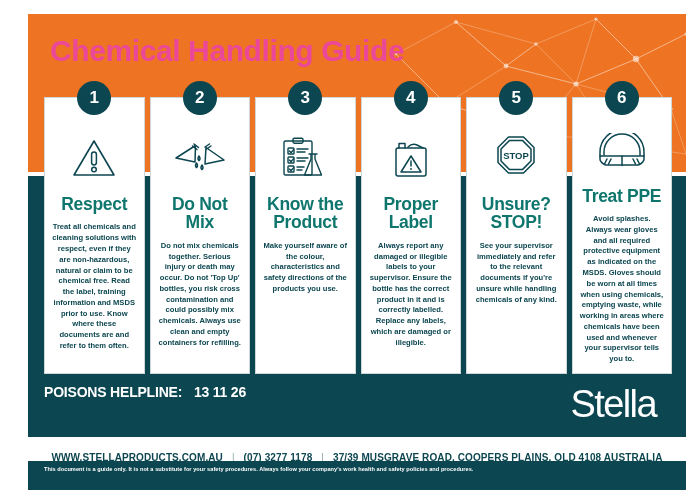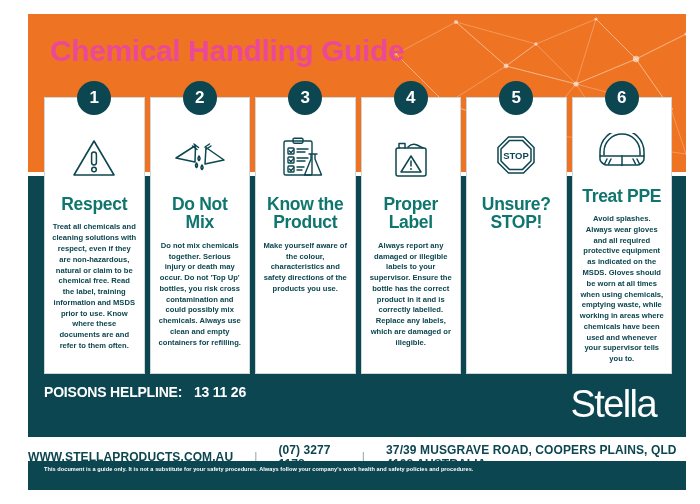--- a/index.html
+++ b/index.html
@@ -133,22 +133,22 @@
 
   
   .contact {
     position: absolute;
     left: 28px; top: 437px;
     width: 658px; height: 40px;
     background: #ffffff;
     display: flex;
     align-items: center;
     justify-content: center;
-    gap: 21px;
-    font-size: 12px;
+    gap: 9px;
+    font-size: 10px;
     font-weight: bold;
     color: #0C4650;
     letter-spacing: 0.1px;
   }
   .contact .sep { color: #8fa8ac; font-weight: normal; }
 
   
   .disclaimer-strip {
     position: absolute;
     left: 28px; top: 461px;
@@ -290,20 +290,21 @@
       <div class="card-icon">
         <svg width="50" height="48" viewBox="0 0 50 48">
           <g fill="none" stroke="#0C4650" stroke-width="1.5" stroke-linejoin="round">
             <path d="M17.5 3 H32.5 L43 13.5 V28.5 L32.5 39 H17.5 L7 28.5 V13.5 Z"></path>
             <path d="M18.6 6.4 H31.4 L40 15 V27 L31.4 35.6 H18.6 L10 27 V15 Z"></path>
           </g>
           <text x="25" y="25" text-anchor="middle" fill="#0C4650" font-family="Liberation Sans, sans-serif" font-size="9.5" font-weight="bold">STOP</text>
         </svg>
       </div>
       <div class="card-title">Unsure? STOP!</div>
+      <div class="card-body">See your supervisor immediately and refer to the relevant documents if you're unsure while handling chemicals of any kind.</div>
     </div>
 
     <div class="card">
       <div class="badge">6</div>
       <div class="card-icon">
         <svg width="54" height="42" viewBox="0 0 54 42">
           <g fill="none" stroke="#0C4650" stroke-width="1.5" stroke-linejoin="round" stroke-linecap="round">
             <path d="M5 23 V19 a22 22 0 0 1 44 0 v4"></path>
             <path d="M9 22 V19 a18 18 0 0 1 36 0 v3"></path>
             <path d="M5 23 h44 v3 a4 4 0 0 1-1 2.6 l-2 2 a4 4 0 0 1-3 1.4 H11 a4 4 0 0 1-3-1.4 l-2-2 A4 4 0 0 1 5 26 Z"></path>

